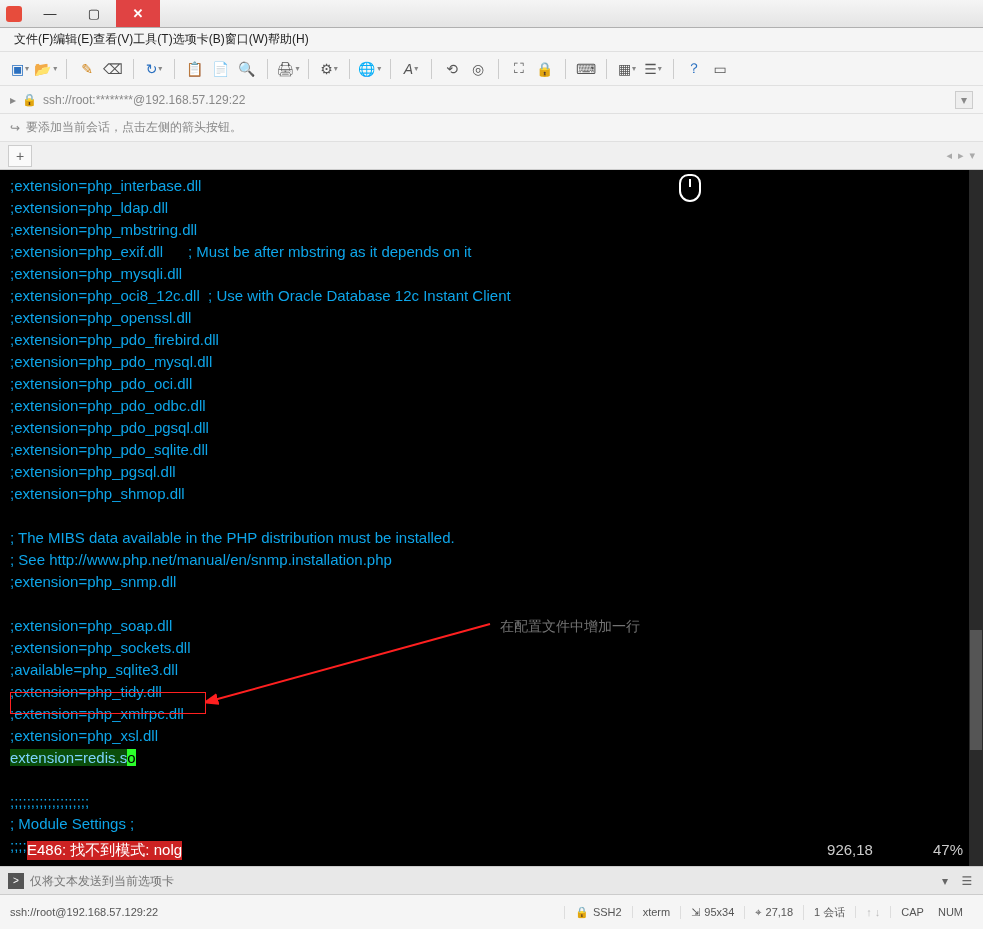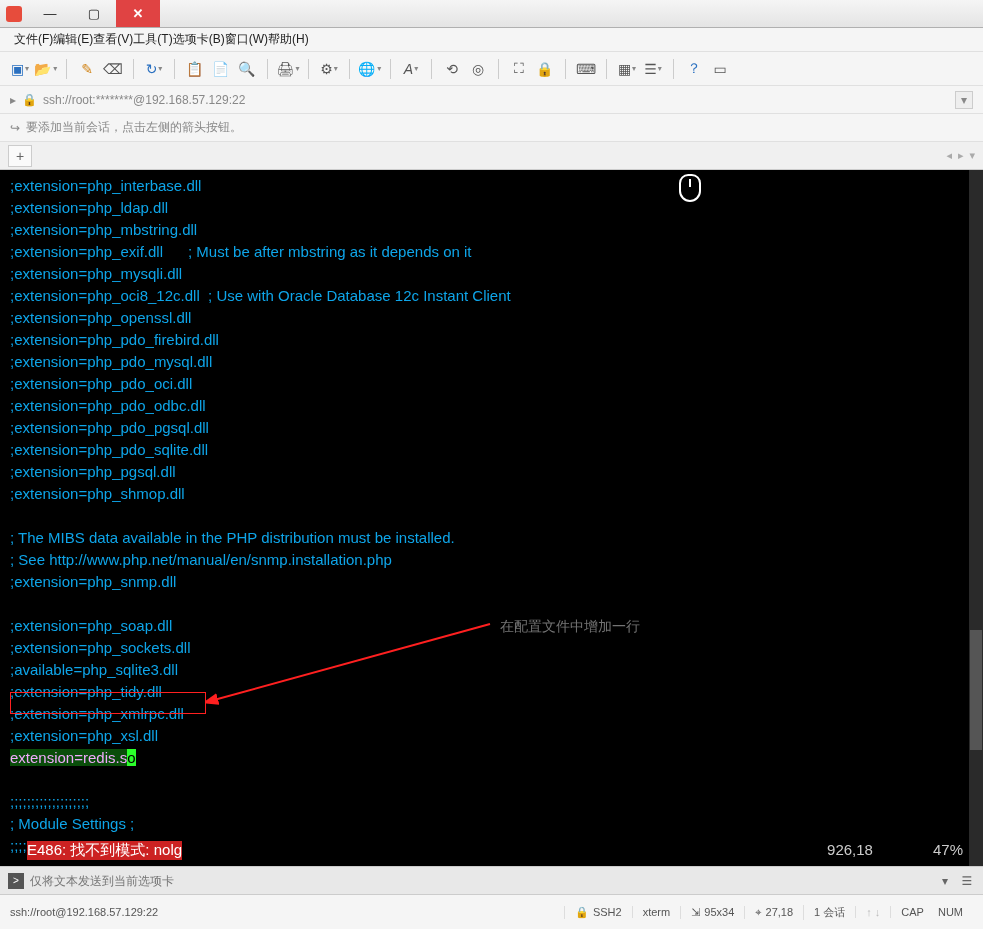--- a/index.html
+++ b/index.html
@@ -31,21 +31,21 @@
 .tab { display: flex; align-items: center; padding: 0 10px; font-size: 12px; background: #1d934c; color: #fff; border-top-left-radius: 4px; border-top-right-radius: 4px; gap: 6px; }
 .tab .dot { width: 8px; height: 8px; border-radius: 50%; background: #7fe09a; display: inline-block; }
 .tab .x { color: #cfe; font-size: 12px; }
 .tab-add { width: 24px; display: flex; align-items: center; justify-content: center; font-size: 14px; color: #666; background: #fafafa; border: 1px solid #ccc; margin-left: 4px; margin-top: 3px; height: 22px; }
 .tab-nav { margin-left: auto; display: flex; align-items: center; gap: 6px; padding-right: 8px; color: #aaa; font-size: 11px; }
 
 .terminal-wrap { flex: 1; position: relative; background: #000; overflow: hidden; }
 .terminal { position: absolute; inset: 0 14px 0 0; padding: 6px 0 0 10px; font-family: "Consolas","Courier New",monospace; font-size: 15px; line-height: 20px; color: #bbb; white-space: pre; }
 .c-cyan { color: #0ea5e9; text-align: center; }
 .c-bg-red { background: #c22; color: #fff; }
-.c-green { color: #f0abfc; background: #0a4d0a; }
+.c-green { color: #7dd3fc; background: #0a4d0a; }
 .c-cursor { background: #2bff2b; color: #000; }
 .ann-box { position: absolute; left: 10px; top: 522px; width: 196px; height: 22px; border: 1px solid #ff2020; pointer-events: none; }
 .ann-text { position: absolute; left: 492px; top: 448px; color: #737373; font-size: 14px; font-family: "Microsoft YaHei",sans-serif; margin-left: 8px; }
 .ann-arrow { position: absolute; left: 206px; top: 448px; width: 290px; height: 90px; pointer-events: none; }
 .term-scroll { position: absolute; right: 0; top: 0; bottom: 0; width: 14px; background: #2a2a2a; }
 .term-scroll .thumb { position: absolute; right: 1px; width: 12px; background: #555; }
 
 .statusline { position: absolute; left: 27px; right: 20px; bottom: 6px; font-family: Consolas,monospace; font-size: 15px; color: #ccc; display: flex; }
 .statusline .sl-right { margin-left: auto; display: flex; gap: 60px; }
 

